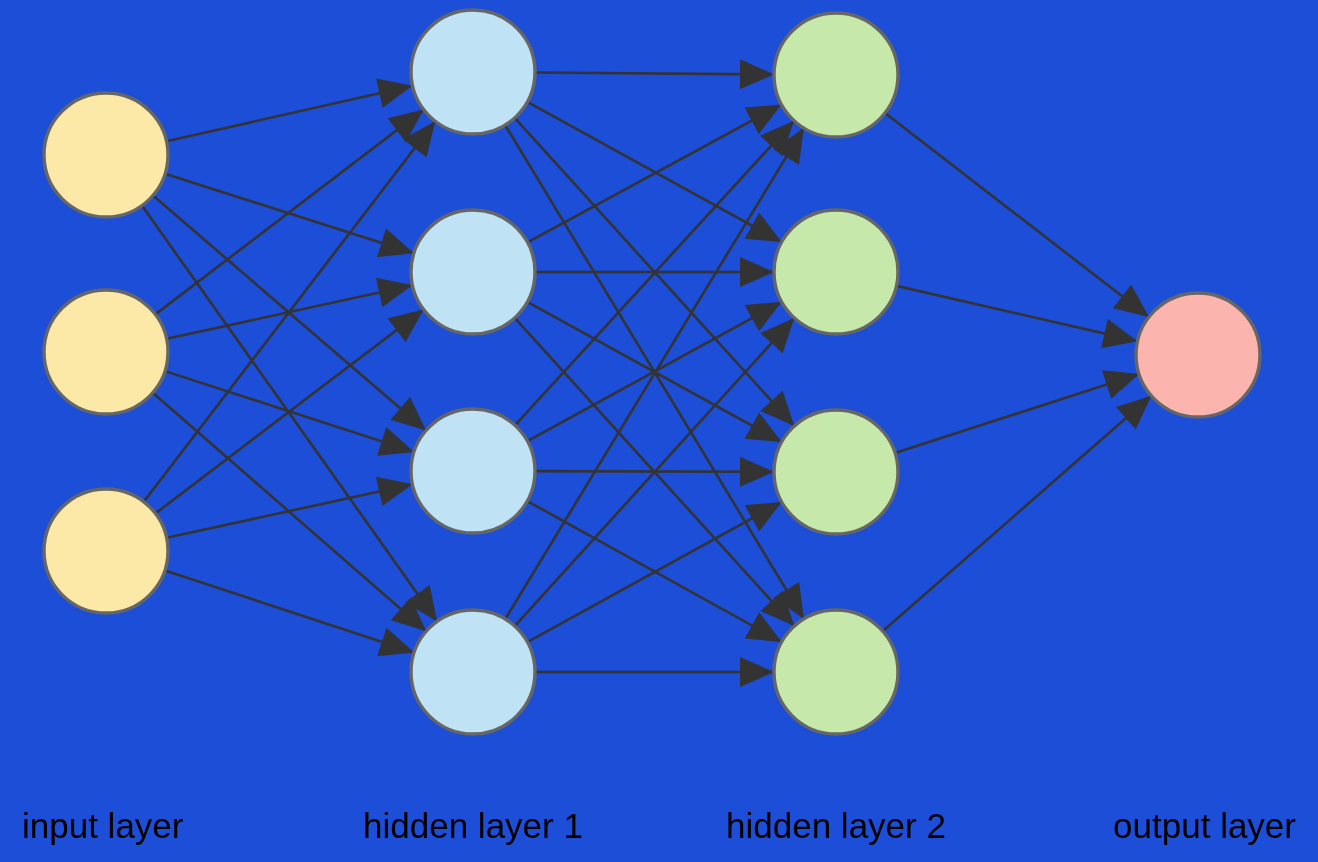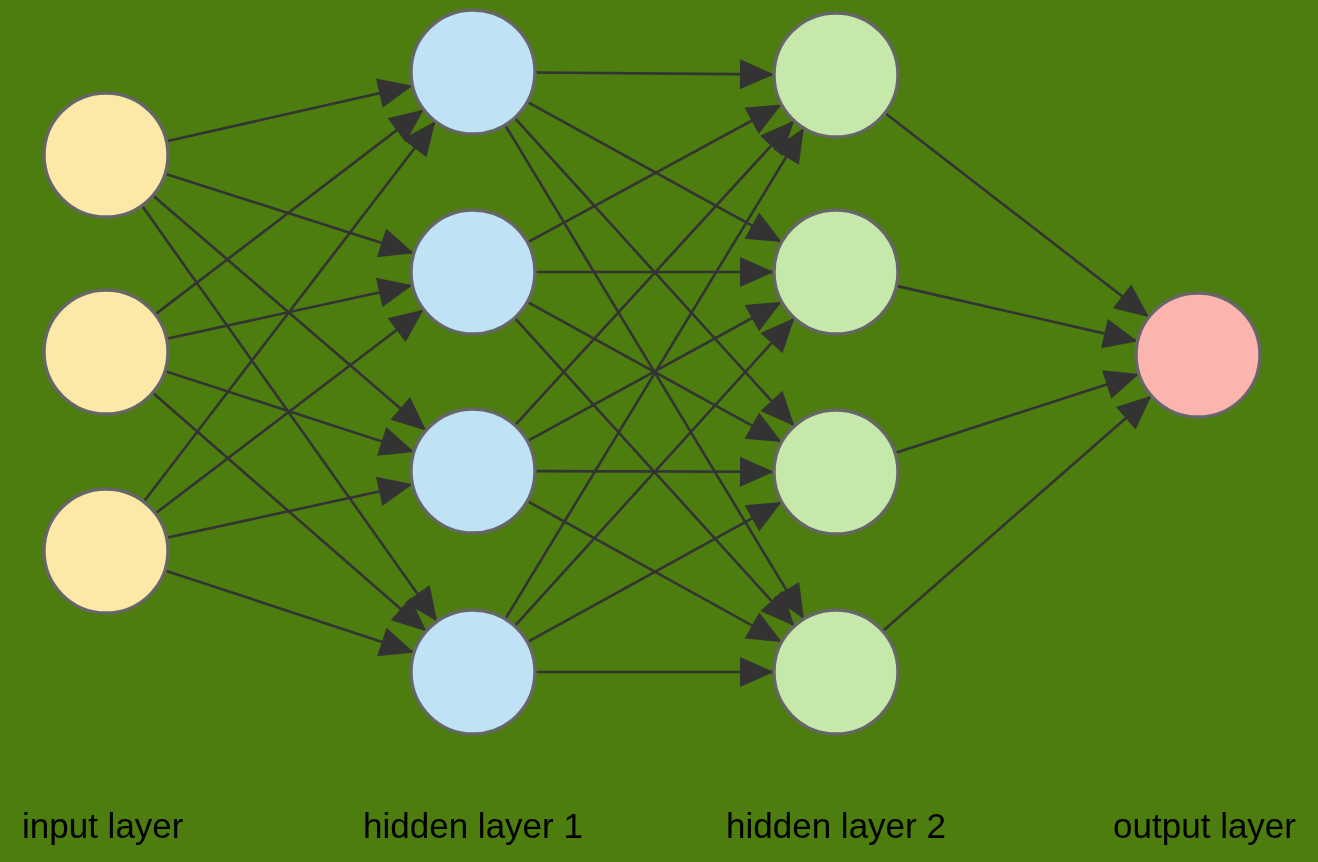--- a/index.html
+++ b/index.html
@@ -10,21 +10,21 @@
   body {
     width: 1318px;
     height: 862px;
     font-family: "Liberation Sans", sans-serif;
     overflow: hidden;
   }
   #diagram-root {
     position: relative;
     width: 1318px;
     height: 862px;
-    background: #4d7c0f;
+    background: #1d4ed8;
   }
   #nn-svg {
     display: block;
     width: 1318px;
     height: 862px;
   }
   .edge {
     stroke: #333333;
     stroke-width: 2.6;
     fill: none;

